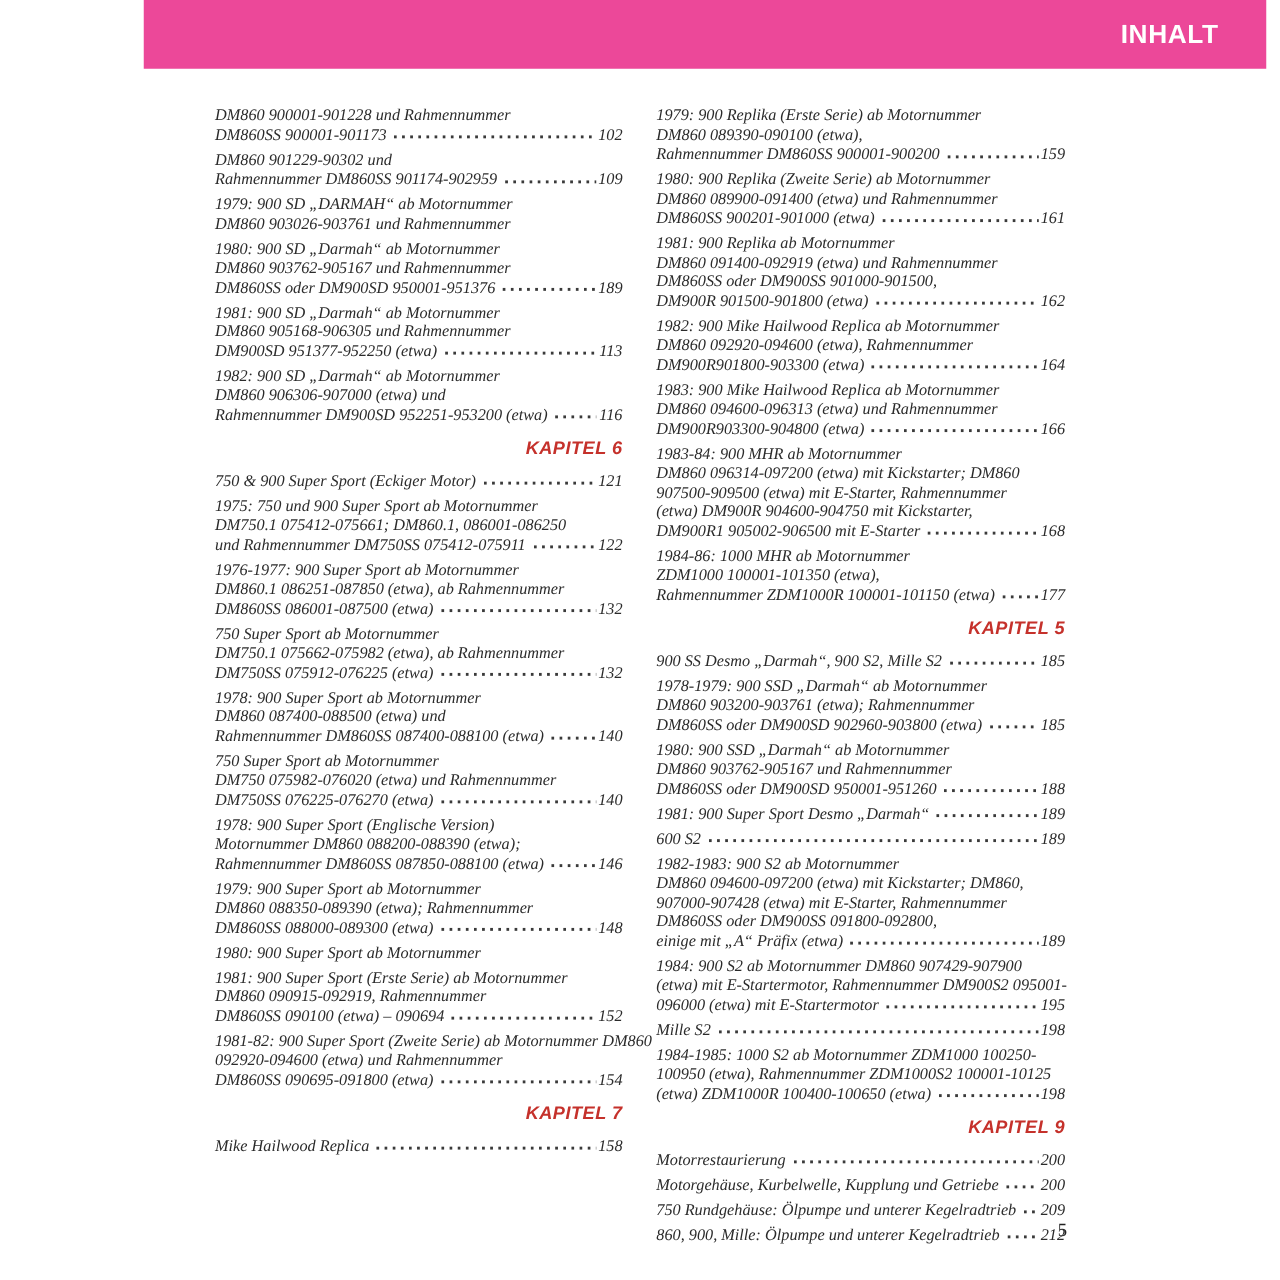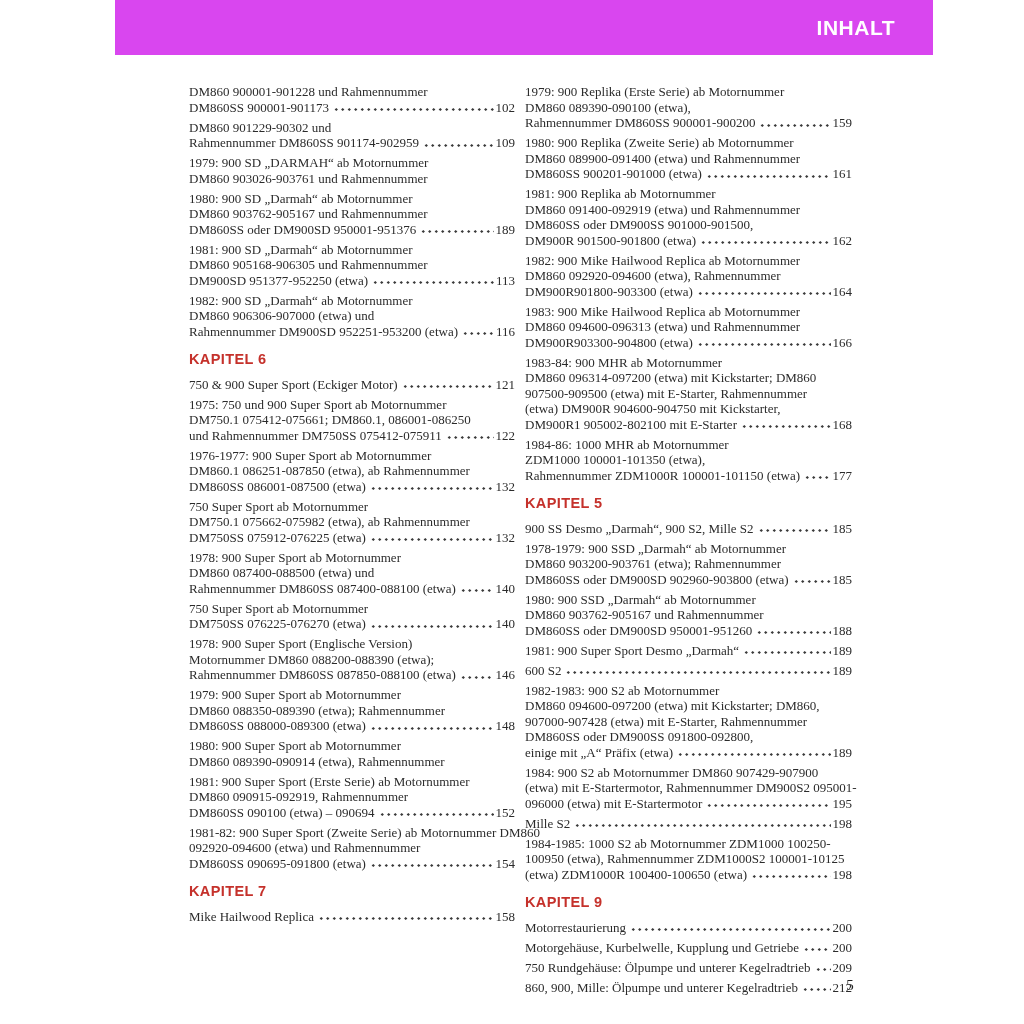--- a/index.html
+++ b/index.html
@@ -7,43 +7,43 @@
     width: 1024px; height: 1024px;
     background: #ffffff;
     position: relative;
     font-family: "Liberation Serif", "DejaVu Serif", serif;
     color: #2b2b2b;
     overflow: hidden;
   }
   .redbar {
     position: absolute;
     left: 115px; top: 0;
-    width: 818px; height: 55px;
-    background: #d946ef;
+    width: 898px; height: 55px;
+    background: #ec4899;
     display: flex;
     align-items: center;
     justify-content: flex-end;
     box-sizing: border-box;
     padding-right: 38px;
   }
   .redbar .title {
     font-family: "Liberation Sans", "DejaVu Sans", sans-serif;
     font-weight: bold;
     font-size: 21px;
     letter-spacing: 0.5px;
     color: #ffffff;
   }
   .col {
     position: absolute;
     top: 84px;
     font-size: 13px;
     line-height: 15.5px;
   }
-  .col-left  { left: 189px; width: 326px; }
-  .col-right { left: 525px; width: 327px; }
+  .col-left  { left: 172px; width: 326px; font-style: italic; }
+  .col-right { left: 525px; width: 327px; font-style: italic; }
   .entry { margin-bottom: 4.5px; }
   .line { white-space: nowrap; }
   .line.last { display: flex; align-items: flex-end; justify-content: center; }
   .line.last .t { flex: 0 0 auto; }
   .line.last .dots {
     flex: 1 1 auto;
     min-width: 8px;
     height: 7px;
     margin: 0 2px 2px 4px;
     background-image: radial-gradient(circle, #3a3a3a 1.1px, rgba(0,0,0,0) 1.4px);
@@ -53,20 +53,21 @@
   }
   .line.last .pg { flex: 0 0 auto; }
   .chapter {
     font-family: "Liberation Sans", "DejaVu Sans", sans-serif;
     font-weight: bold;
     font-size: 14.5px;
     letter-spacing: 0.4px;
     color: #c5312b;
     margin-top: 13px;
     margin-bottom: 9px;
+    text-align: right;
   }
   .entry:first-child, .chapter:first-child { margin-top: 0; }
   .pagenum {
     position: absolute;
     left: 838px; top: 977px;
     width: 24px;
     text-align: center;
     font-size: 15px;
     color: #222222;
   }
@@ -165,20 +166,21 @@
       <div class="line">1978: 900 Super Sport ab Motornummer</div>
       <div class="line">DM860 087400-088500 (etwa) und</div>
       <div class="line last">
         <span class="t">Rahmennummer DM860SS 087400-088100 (etwa)</span>
         <span class="dots"></span>
         <span class="pg">140</span>
       </div>
     </div>
     <div class="entry">
       <div class="line">750 Super Sport ab Motornummer</div>
+      <div class="line">DM750 075982-076020 (etwa) und Rahmennummer</div>
       <div class="line last">
         <span class="t">DM750SS 076225-076270 (etwa)</span>
         <span class="dots"></span>
         <span class="pg">140</span>
       </div>
     </div>
     <div class="entry">
       <div class="line">1978: 900 Super Sport (Englische Version)</div>
       <div class="line">Motornummer DM860 088200-088390 (etwa);</div>
       <div class="line last">
@@ -191,21 +193,20 @@
       <div class="line">1979: 900 Super Sport ab Motornummer</div>
       <div class="line">DM860 088350-089390 (etwa); Rahmennummer</div>
       <div class="line last">
         <span class="t">DM860SS 088000-089300 (etwa)</span>
         <span class="dots"></span>
         <span class="pg">148</span>
       </div>
     </div>
     <div class="entry">
       <div class="line">1980: 900 Super Sport ab Motornummer</div>
-      <div class="line">DM860 089390-090914 (etwa), Rahmennummer</div>
     </div>
     <div class="entry">
       <div class="line">1981: 900 Super Sport (Erste Serie) ab Motornummer</div>
       <div class="line">DM860 090915-092919, Rahmennummer</div>
       <div class="line last">
         <span class="t">DM860SS 090100 (etwa) – 090694</span>
         <span class="dots"></span>
         <span class="pg">152</span>
       </div>
     </div>
@@ -273,21 +274,21 @@
         <span class="dots"></span>
         <span class="pg">166</span>
       </div>
     </div>
     <div class="entry">
       <div class="line">1983-84: 900 MHR ab Motornummer</div>
       <div class="line">DM860 096314-097200 (etwa) mit Kickstarter; DM860</div>
       <div class="line">907500-909500 (etwa) mit E-Starter, Rahmennummer</div>
       <div class="line">(etwa) DM900R 904600-904750 mit Kickstarter,</div>
       <div class="line last">
-        <span class="t">DM900R1 905002-802100 mit E-Starter</span>
+        <span class="t">DM900R1 905002-906500 mit E-Starter</span>
         <span class="dots"></span>
         <span class="pg">168</span>
       </div>
     </div>
     <div class="entry">
       <div class="line">1984-86: 1000 MHR ab Motornummer</div>
       <div class="line">ZDM1000 100001-101350 (etwa),</div>
       <div class="line last">
         <span class="t">Rahmennummer ZDM1000R 100001-101150 (etwa)</span>
         <span class="dots"></span>

